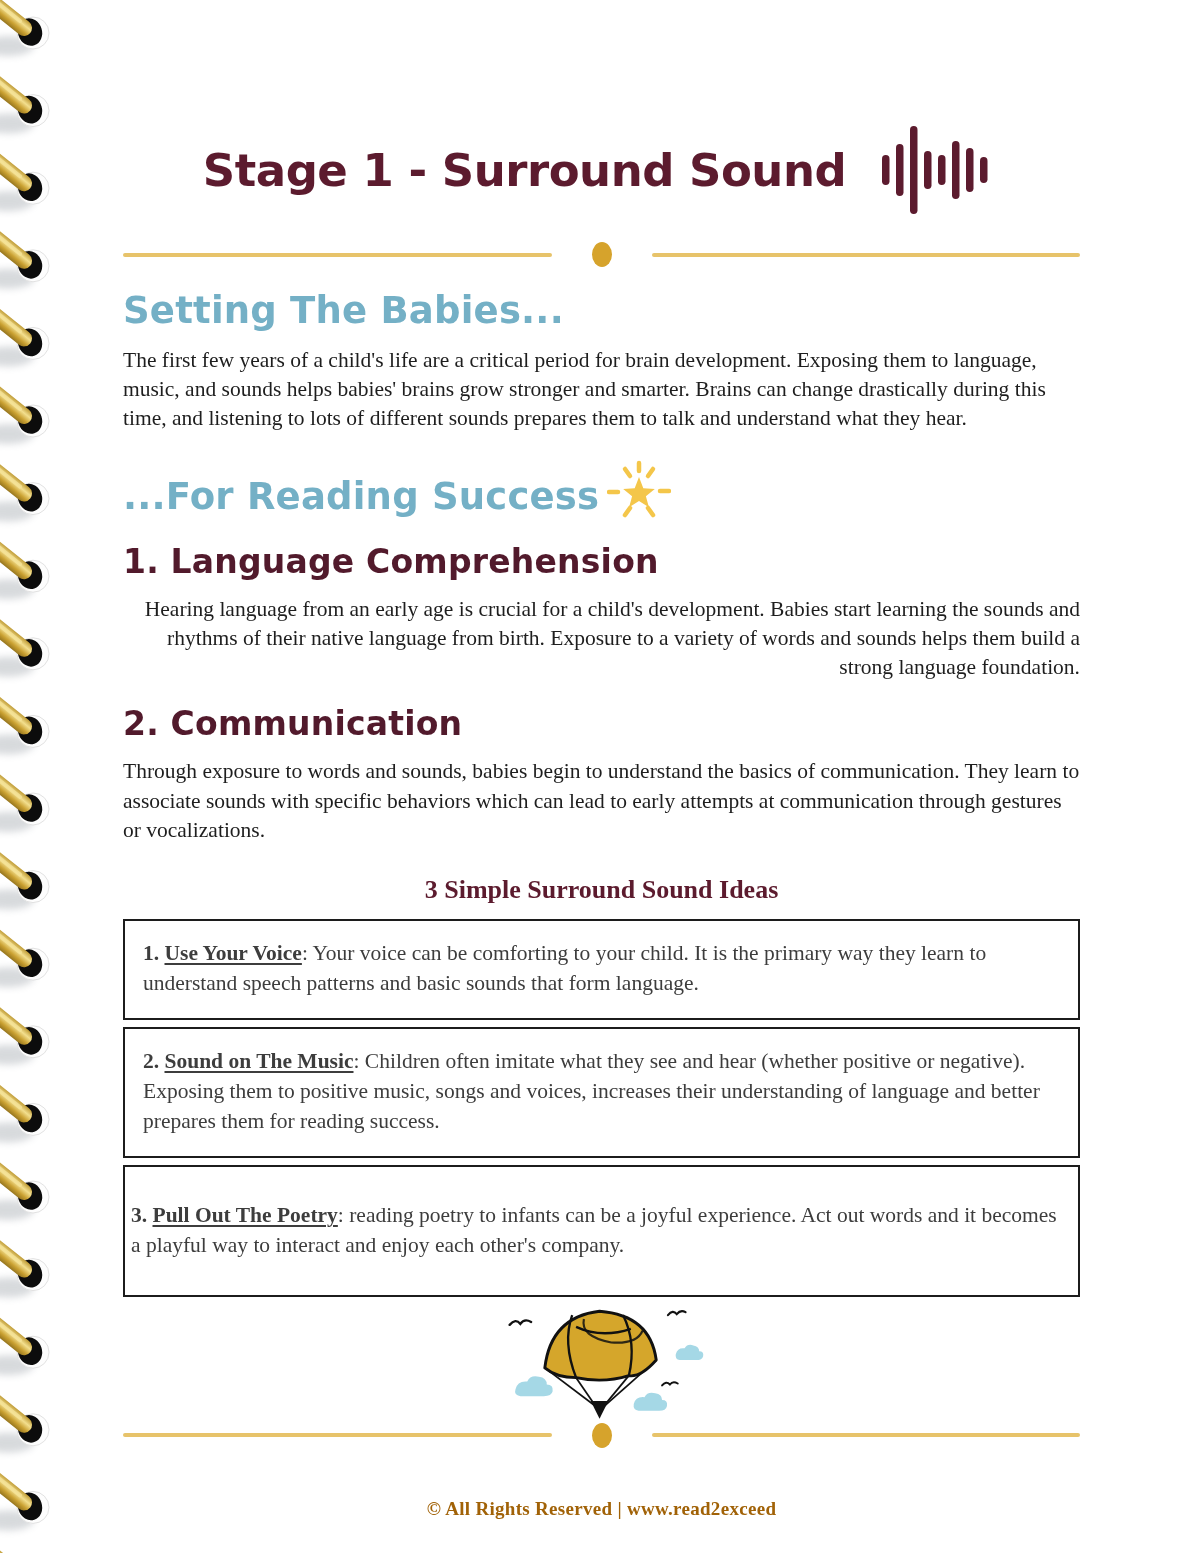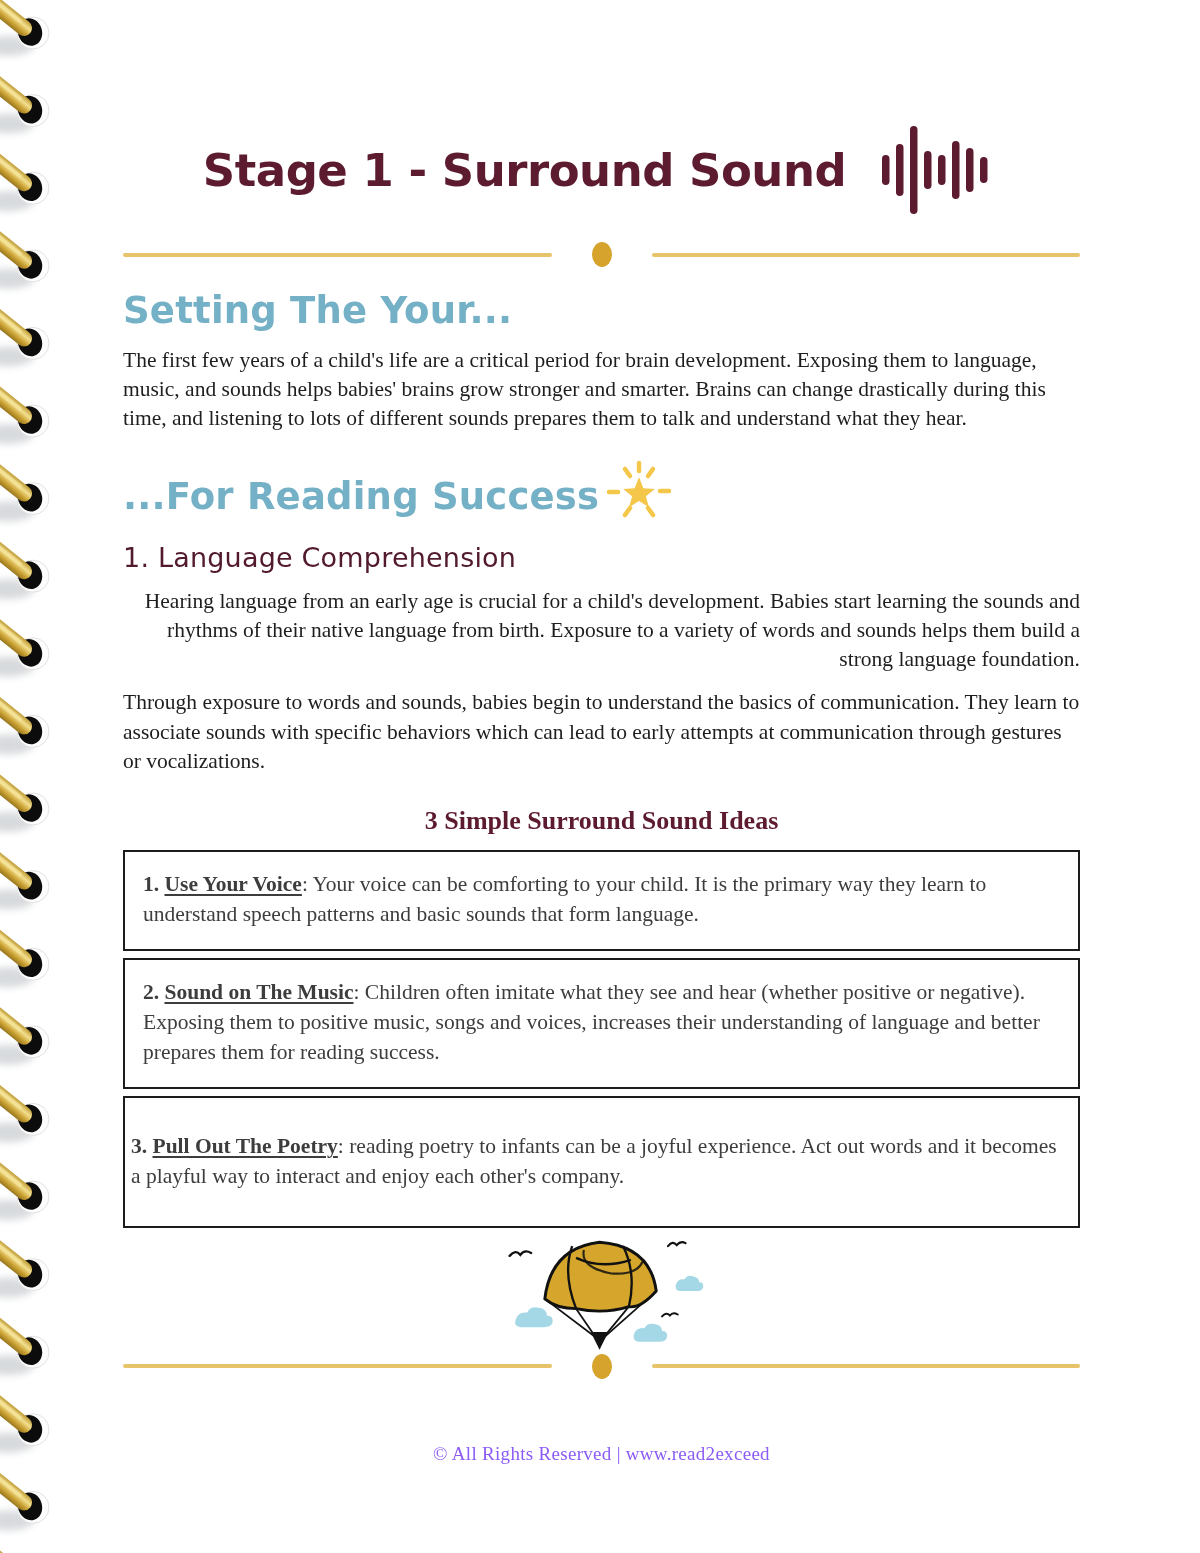--- a/index.html
+++ b/index.html
@@ -25,21 +25,21 @@
     font-family:"DejaVu Sans", sans-serif;font-weight:700;font-size:37px;
     color:#74b0c6;margin-top:22px;letter-spacing:0.2px;
   }
   .success-row{display:flex;align-items:center;gap:8px;margin-top:26px;}
   .success-row .h-teal{margin-top:10px;}
 
   .para{font-size:21.5px;line-height:1.36;color:#1e1e1e;margin-top:14px;margin-bottom:0;}
   .indent{padding-left:4px;text-align:right;}
 
   .h-maroon{
-    font-family:"DejaVu Sans", sans-serif;font-weight:400;font-size:27px;
+    font-family:"DejaVu Sans", sans-serif;font-weight:700;font-size:33px;
     color:#521a2c;margin-top:22px;letter-spacing:0.2px;
   }
   .h-maroon.first{margin-top:18px;}
 
   .ideas-title{
     text-align:center;font-family:"Liberation Serif", serif;font-weight:700;
     font-size:26px;color:#5c1b2e;margin-top:30px;
   }
 
   .idea-box{
@@ -49,22 +49,22 @@
   .idea-box.first{margin-top:14px;font-family:Liberation Serif, serif;}
   .idea-box.tall{padding:34px 18px 34px 6px;}
   .idea-number{font-weight:700;}
   .idea-label{font-weight:700;text-decoration:underline;text-decoration-thickness:2px;text-underline-offset:3px;}
 
   .parachute-wrap{display:flex;justify-content:center;margin-top:6px;}
 
   .divider.bottom{margin-top:2px;}
 
   .footer-text{
-    text-align:center;font-family:"Liberation Serif", serif;font-weight:400;
-    font-size:19px;color:#8b5cf6;margin-top:64px;letter-spacing:0.3px;
+    text-align:center;font-family:"Liberation Serif", serif;font-weight:700;
+    font-size:19px;color:#a16207;margin-top:50px;letter-spacing:0.3px;
   }
 </style>
 </head>
 <body>
 
 <svg class="binding" width="64" height="1553" viewBox="0 0 64 1553" xmlns="http://www.w3.org/2000/svg">
   <defs>
     <linearGradient id="gold" gradientUnits="userSpaceOnUse" x1="-2" y1="22" x2="16" y2="0">
       <stop offset="0" stop-color="#6f5510"></stop>
       <stop offset="0.3" stop-color="#caa132"></stop>
@@ -121,21 +121,21 @@
       <rect x="102" y="33" width="7.5" height="26" rx="3.7"></rect>
     </svg>
   </div>
 
   <div class="divider">
     <div class="line"></div>
     <div class="dot"></div>
     <div class="line"></div>
   </div>
 
-  <div class="h-teal">Setting The Your...</div>
+  <div class="h-teal">Setting The Babies...</div>
 
   <p class="para">The first few years of a child's life are a critical period for brain development. Exposing them to language, music, and sounds helps babies' brains grow stronger and smarter. Brains can change drastically during this time, and listening to lots of different sounds prepares them to talk and understand what they hear.</p>
 
   <div class="success-row">
     <div class="h-teal">...For Reading Success</div>
     <svg width="64" height="64" viewBox="0 0 64 64" xmlns="http://www.w3.org/2000/svg">
       <g stroke="#f4c64a" stroke-width="4.5" stroke-linecap="round">
         <line x1="32" y1="3" x2="32" y2="11"></line>
         <line x1="46" y1="9" x2="41" y2="16"></line>
         <line x1="18" y1="9" x2="23" y2="16"></line>
@@ -144,20 +144,21 @@
         <line x1="2" y1="32" x2="11" y2="32"></line>
         <line x1="53" y1="31" x2="62" y2="31"></line>
       </g>
       <path d="M32 17 L36.3 28.2 L47.8 28.9 L38.9 36.2 L41.9 47.3 L32 40.9 L22.1 47.3 L25.1 36.2 L16.2 28.9 L27.7 28.2 Z" fill="#f4c64a"></path>
     </svg>
   </div>
 
   <div class="h-maroon first">1. Language Comprehension</div>
   <p class="para indent">Hearing language from an early age is crucial for a child's development. Babies start learning the sounds and rhythms of their native language from birth.  Exposure to a variety of words and sounds helps them build a strong language foundation.</p>
 
+  <div class="h-maroon">2. Communication</div>
   <p class="para">Through exposure to words and sounds, babies begin to understand the basics of communication. They learn to associate sounds with specific behaviors which can lead to early attempts at communication through gestures or vocalizations.</p>
 
   <div class="ideas-title">3 Simple Surround Sound Ideas</div>
 
   <div class="idea-box first">
     <span class="idea-number">1.</span>
     <span class="idea-label">Use Your Voice</span><span class="idea-rest">:  Your voice can be comforting to your child.  It is the primary way they learn to understand speech patterns and basic sounds that form language.</span>
   </div>
 
   <div class="idea-box">

